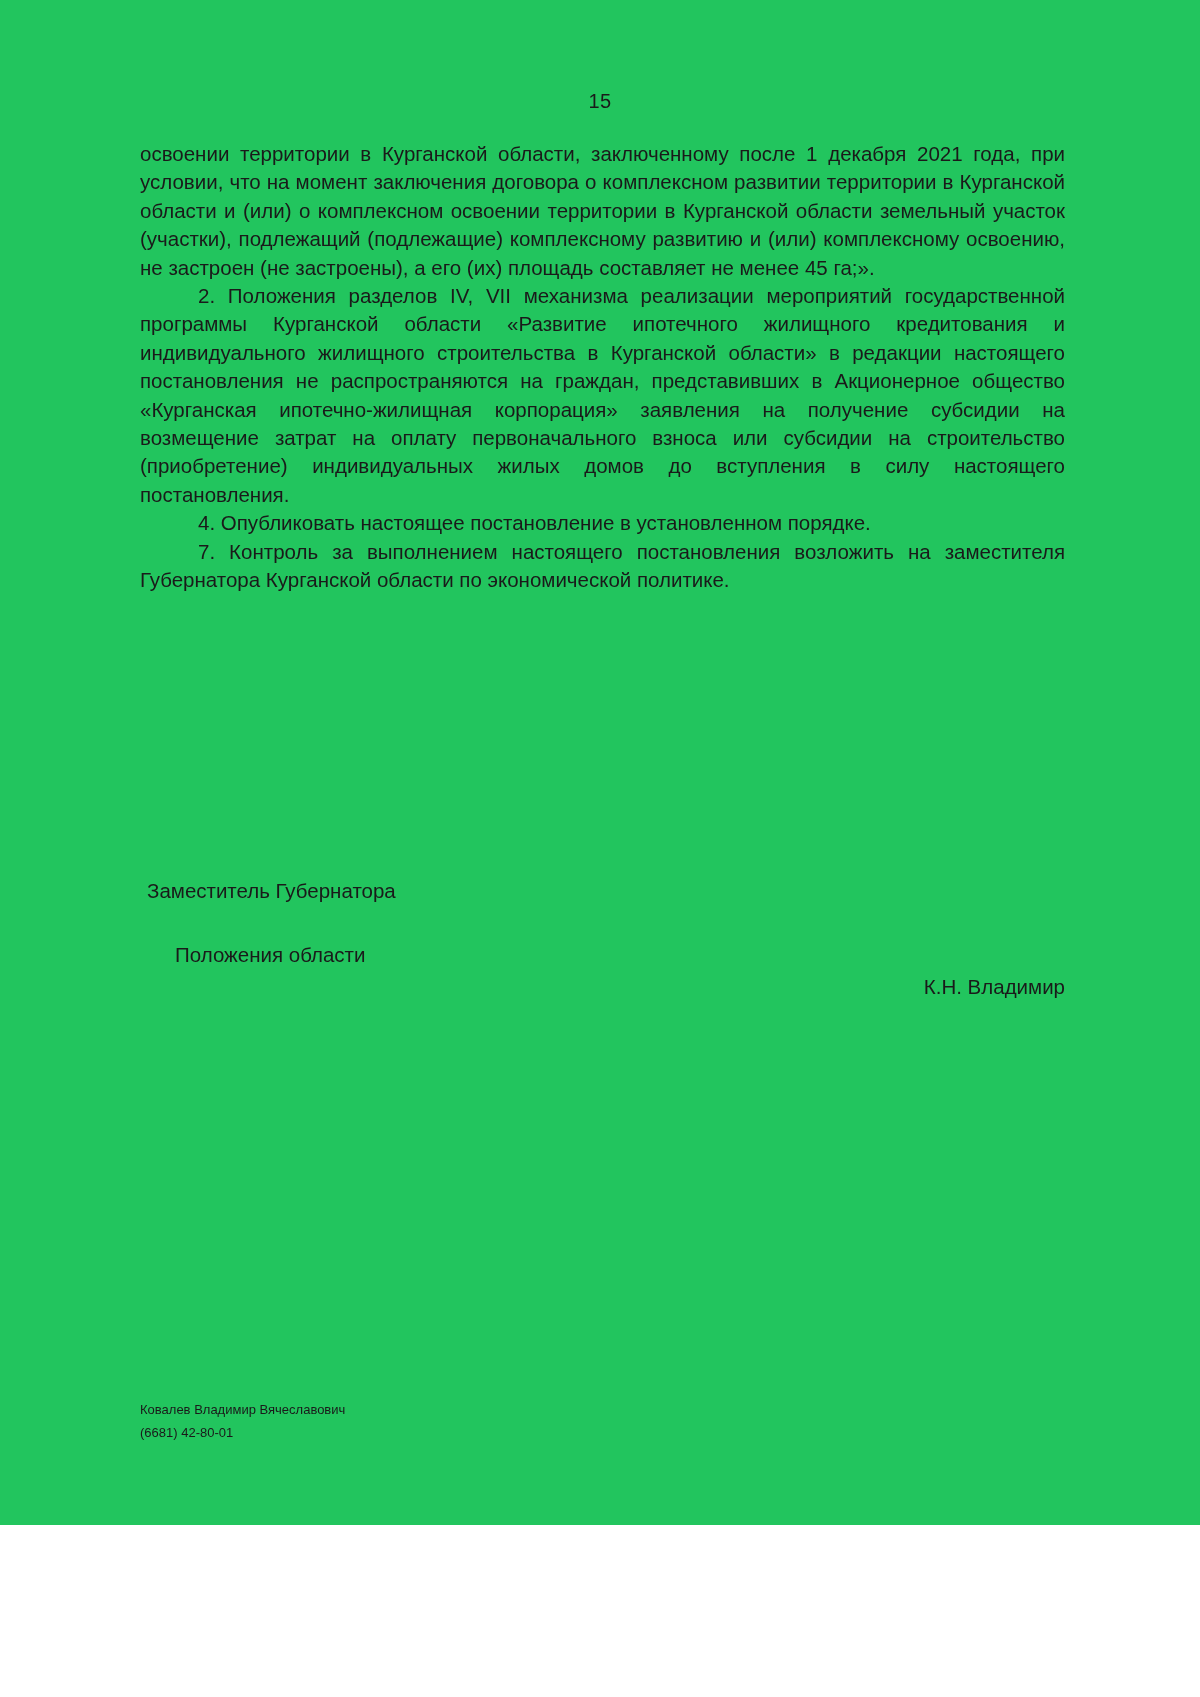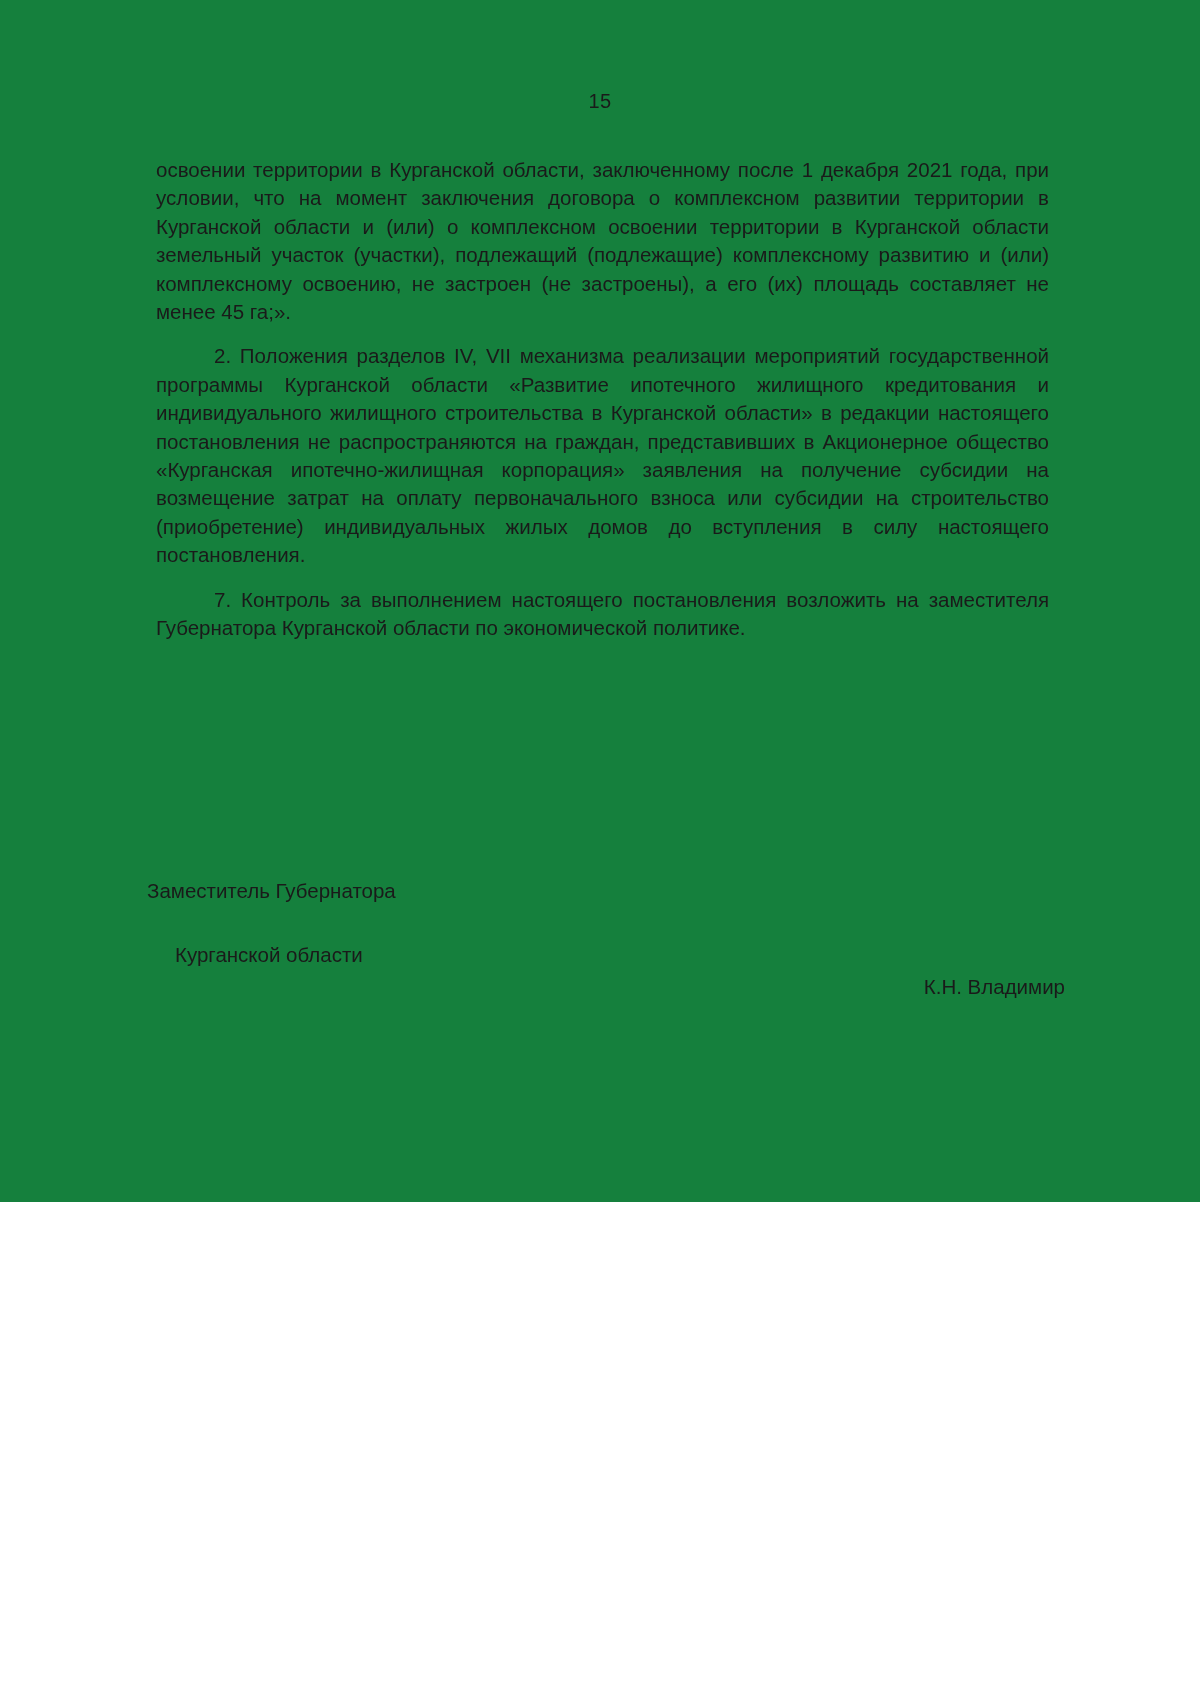--- a/index.html
+++ b/index.html
@@ -3,22 +3,22 @@
 <meta charset="utf-8">
 <style>
   html, body {
     margin: 0;
     padding: 0;
     background: #ffffff;
   }
   .page {
     position: relative;
     width: 1200px;
-    height: 1202px;
-    background: #15803d;
+    height: 1525px;
+    background: #22c55e;
     color: #1a1a1a;
     font-family: "Liberation Sans", "DejaVu Sans", sans-serif;
     box-sizing: border-box;
     overflow: hidden;
   }
   .page-number {
     position: absolute;
     top: 90px;
     left: 0;
     width: 100%;
@@ -28,21 +28,21 @@
   }
   .content {
     position: absolute;
     top: 140px;
     left: 140px;
     width: 925px;
     font-size: 20.5px;
     line-height: 28.4px;
   }
   .content p {
-    margin: 16px;
+    margin: 0;
     text-align: justify;
     text-justify: inter-word;
   }
   .content p.indent {
     text-indent: 58px;
   }
   .signature {
     position: absolute;
     top: 843px;
     left: 147px;
@@ -74,27 +74,28 @@
 </head>
 <body>
 
 <div class="page">
 
   <div class="page-number">15</div>
 
   <div class="content">
     <p>освоении территории в Курганской области, заключенному после 1 декабря 2021 года, при условии, что на момент заключения договора о комплексном развитии территории в Курганской области и (или) о комплексном освоении территории в Курганской области земельный участок (участки), подлежащий (подлежащие) комплексному развитию и (или) комплексному освоению, не застроен (не застроены), а его (их) площадь составляет не менее 45 га;».</p>
     <p class="indent">2. Положения разделов IV, VII механизма реализации мероприятий государственной программы Курганской области «Развитие ипотечного жилищного кредитования и индивидуального жилищного строительства в Курганской области» в редакции настоящего постановления не распространяются на граждан, представивших в Акционерное общество «Курганская ипотечно-жилищная корпорация» заявления на получение субсидии на возмещение затрат на оплату первоначального взноса или субсидии на строительство (приобретение) индивидуальных жилых домов до вступления в силу настоящего постановления.</p>
+    <p class="indent">4. Опубликовать настоящее постановление в установленном порядке.</p>
     <p class="indent">7. Контроль за выполнением настоящего постановления возложить на заместителя Губернатора Курганской области по экономической политике.</p>
   </div>
 
   <div class="signature">
     <div class="sig-title">
       <div class="line1">Заместитель Губернатора</div>
-      <div class="line2">Курганской области</div>
+      <div class="line2">Положения области</div>
     </div>
     <div class="sig-name">К.Н. Владимир</div>
   </div>
 
   <div class="footer-contact">
     <div>Ковалев Владимир Вячеславович</div>
     <div>(6681) 42-80-01</div>
   </div>
 
 </div>

